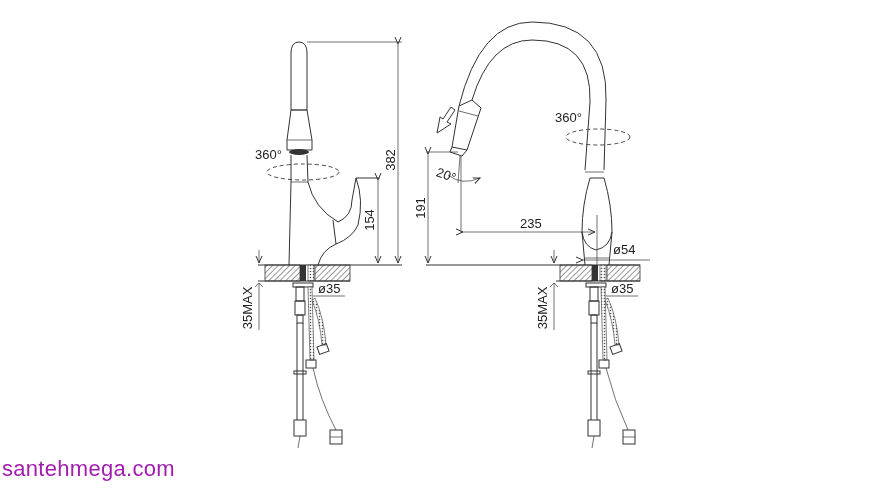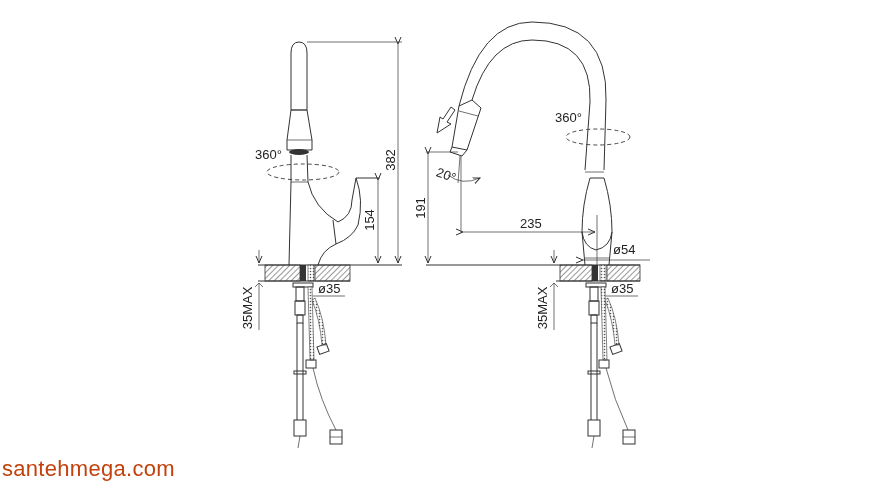--- a/index.html
+++ b/index.html
@@ -2,21 +2,21 @@
 <html><head>
 <meta charset="utf-8">
 <style>
   html, body { margin: 0; padding: 0; background: #ffffff; }
   body { width: 880px; height: 500px; position: relative; overflow: hidden; font-family: "Liberation Sans", sans-serif; }
   svg { position: absolute; left: 0; top: 0; }
   .ln { fill: none; stroke: #333; stroke-width: 1; }
   .thin { fill: none; stroke: #333; stroke-width: 0.7; }
   .dash { fill: none; stroke: #333; stroke-width: 0.9; stroke-dasharray: 4 3; }
   .dim { font-family: "Liberation Sans", sans-serif; font-size: 13px; fill: #222; }
-  .watermark { position: absolute; left: 2px; top: 456px; font-family: "Liberation Sans", sans-serif; font-size: 22px; color: #c2410c; letter-spacing: 0.3px; }
+  .watermark { position: absolute; left: 2px; top: 456px; font-family: "Liberation Sans", sans-serif; font-size: 22px; color: #a21caf; letter-spacing: 0.3px; }
 </style>
 </head>
 <body>
 
 <svg width="880" height="500" viewBox="0 0 880 500">
   <defs>
     <pattern id="hatch" width="4" height="4" patternUnits="userSpaceOnUse" patternTransform="rotate(45)">
       <line x1="0" y1="0" x2="0" y2="4" stroke="#333" stroke-width="1"></line>
     </pattern>
     <pattern id="braid" width="3" height="3" patternUnits="userSpaceOnUse">

